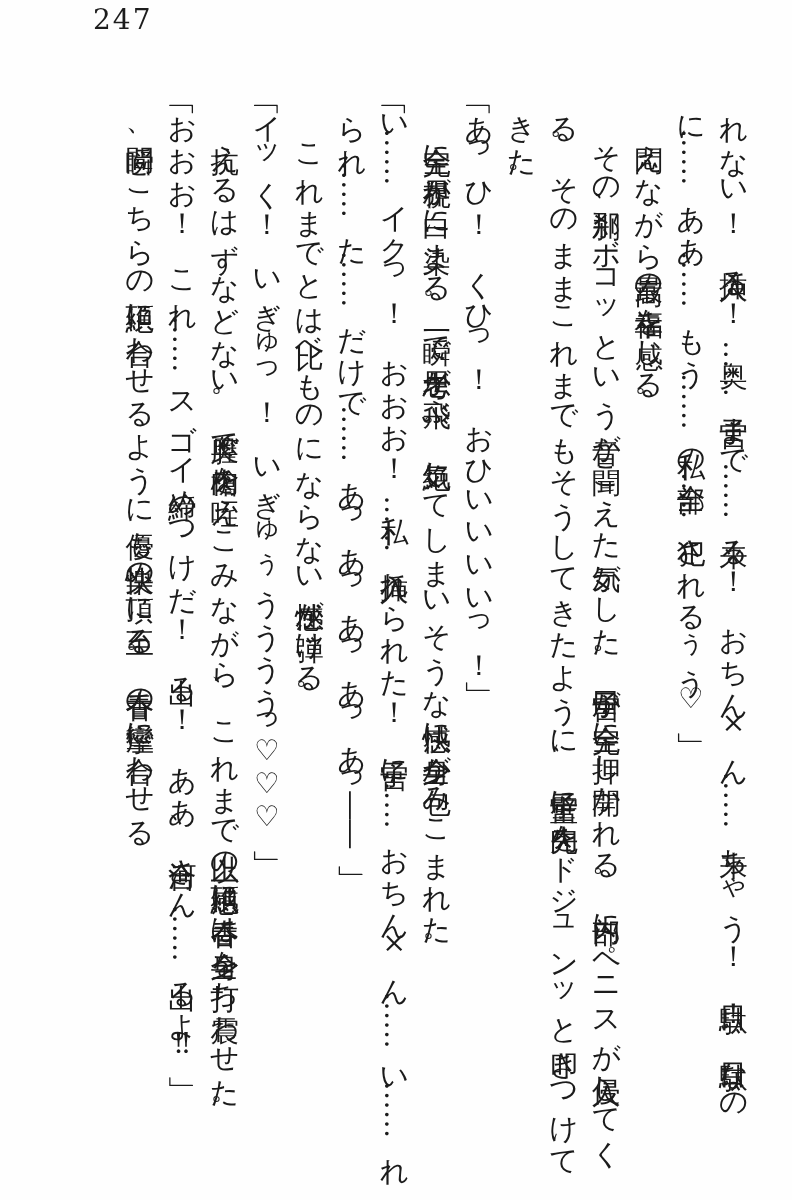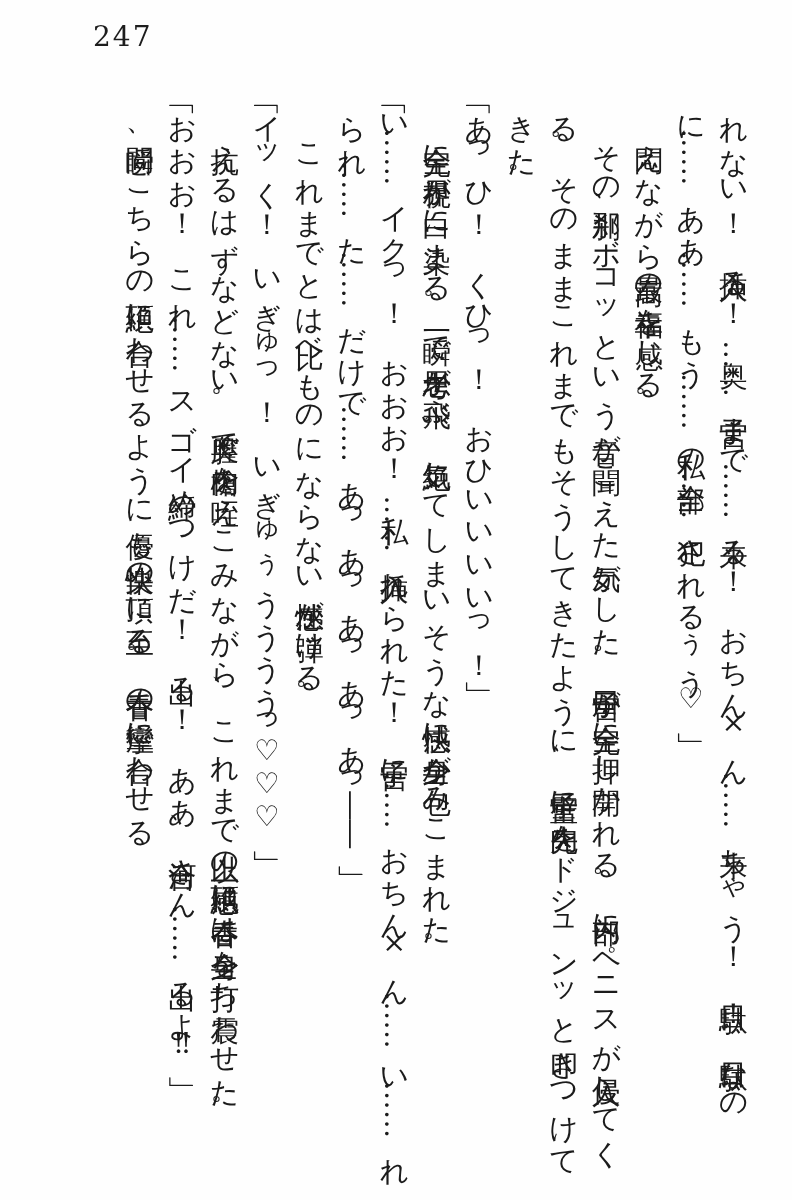--- a/index.html
+++ b/index.html
@@ -12,21 +12,21 @@
   }
   .page {
     position: relative;
     width: 792px;
     height: 1200px;
     background: #fefefe;
     font-family: "DejaVu Serif", "Liberation Serif", serif;
   }
   .page-number {
     position: absolute;
-    top: 20px;
+    top: 3px;
     left: 93px;
     font-size: 28px;
     color: #1d1d1d;
     letter-spacing: 2px;
     font-family: "DejaVu Serif", "Liberation Serif", serif;
   }
   .text-block {
     position: absolute;
     top: 96px;
     right: 38px;

